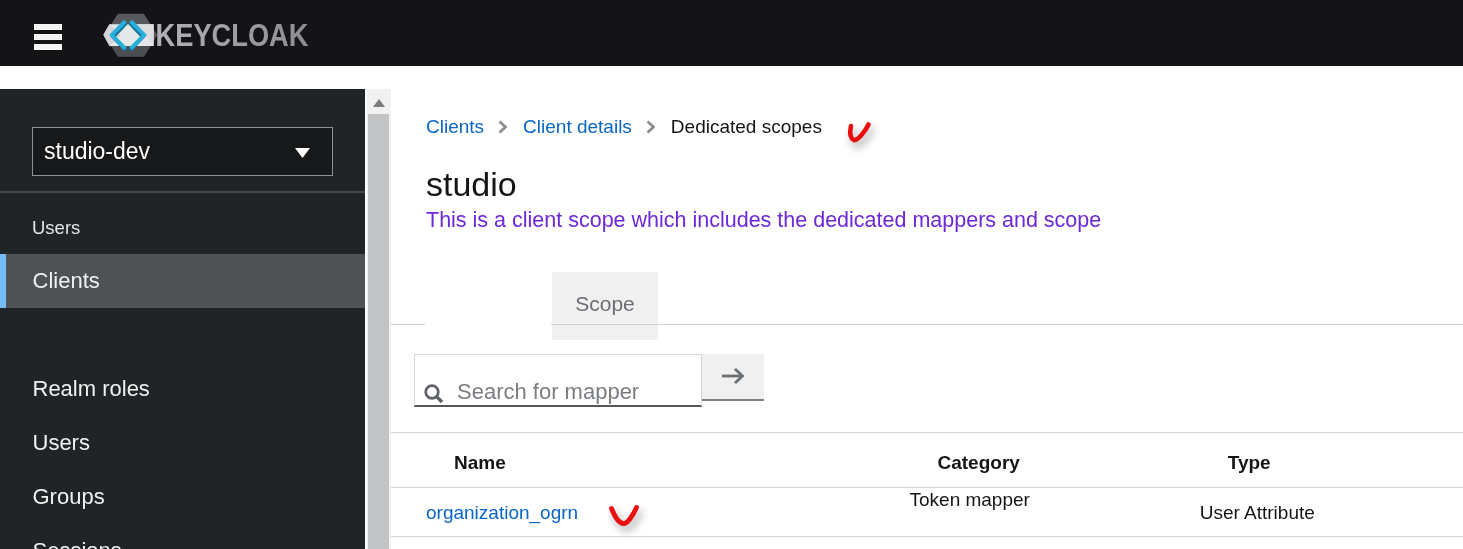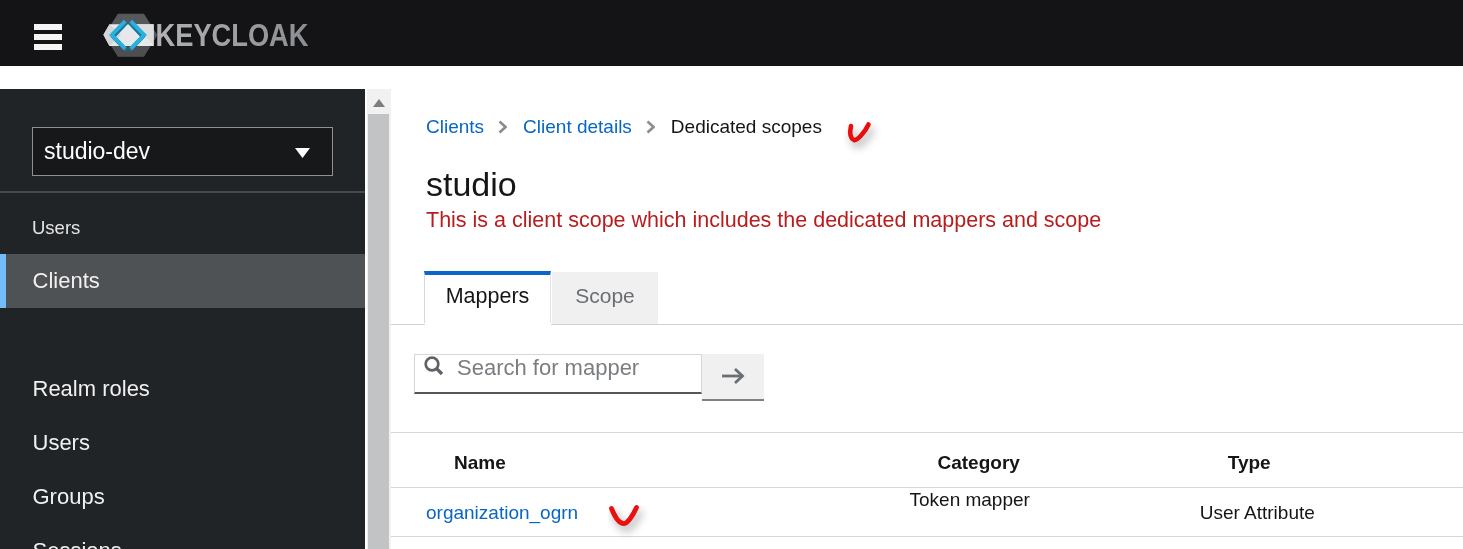--- a/index.html
+++ b/index.html
@@ -28,29 +28,29 @@
 .sb-thumb { position:absolute; top:114px; left:368px; width:21px; height:435px; background:#c1c3c5; }
 
 
 .main { position:absolute; top:89px; left:391px; width:1072px; height:460px; background:#fff; }
 
 .crumbs { position:absolute; left:35px; top:26px; height:24px; display:flex; align-items:center; font-size:19px; }
 .crumbs a { color:#0866c4; text-decoration:none; }
 .crumbs .cur { color:#151515; }
 .crumbs svg.sep { margin:0 16px 0 14px; }
 .h1 { position:absolute; left:35px; top:77.5px; font-size:34px; font-weight:400; color:#151515; line-height:1; }
-.sub { position:absolute; left:35px; top:120.5px; font-size:21.5px; color:#b91c1c; line-height:1; }
+.sub { position:absolute; left:35px; top:120.5px; font-size:21.5px; color:#6d28d9; line-height:1; }
 
 
 .tabs-line { position:absolute; left:0; top:234.5px; width:1072px; height:1px; background:#d2d2d2; }
 .tab1 { position:absolute; left:33px; top:182px; width:127px; height:52px; background:#fff; border-top:4.5px solid #0a66c9; border-left:1px solid #d8d8d8; border-right:1px solid #e4e4e4; display:flex; align-items:center; justify-content:center; font-size:21.5px; color:#151515; padding-bottom:5px; }
-.tab2 { position:absolute; left:161px; top:182.5px; width:106px; height:52px; background:#f0f0f0; display:flex; align-items:center; justify-content:center; font-size:21px; color:#6a6e73; padding-bottom:3px; }
+.tab2 { position:absolute; left:161px; top:182.5px; width:106px; height:68px; background:#f0f0f0; display:flex; align-items:center; justify-content:center; font-size:21px; color:#6a6e73; padding-bottom:3px; }
 
 
-.srch { position:absolute; left:23px; top:264.5px; width:287.5px; height:40px; background:#fff; border:1px solid #d6d6d6; border-bottom:2px solid #55585b; display:flex; align-items:flex-start; }
+.srch { position:absolute; left:23px; top:264.5px; width:287.5px; height:53px; background:#fff; border:1px solid #d6d6d6; border-bottom:2px solid #55585b; display:flex; align-items:flex-end; }
 .srch .ph { color:#7a7d81; font-size:22px; margin-left:12px; }
 .srchbtn { position:absolute; left:310.5px; top:264.5px; width:62.5px; height:47.5px; background:#f0f0f0; border-bottom:2px solid #7e8184; display:flex; align-items:center; justify-content:center; }
 .addbtn { position:absolute; left:394.5px; top:264.8px; width:193px; height:47.2px; background:#0a64c8; border-radius:4px; color:#fff; font-size:22px; display:flex; align-items:center; padding-bottom:2px; }
 .addbtn span { margin-left:13px; }
 .addbtn svg { margin-left:27px; }
 
 
 .tline { position:absolute; left:0; width:1072px; height:1px; background:#d7d7d7; }
 .th { position:absolute; font-size:19px; font-weight:700; color:#151515;margin-left:28px; }
 .td { position:absolute; font-size:19px; line-height:1; color:#151515; }
@@ -135,21 +135,20 @@
     <span class="cur">Dedicated scopes</span>
   </div>
 
   <svg width="40" height="40" viewBox="0 0 40 40" style="position:absolute;left:452px;top:30.5px">
     <path d="M8,6 C6.5,13 7.5,18.5 11,20 C14,21.2 22,12 25.5,4.5" fill="none" stroke="#eb0d0d" stroke-width="4.6" stroke-linecap="round" filter="drop-shadow(3px 5px 4px rgba(0,0,0,0.35))"></path>
   </svg>
   <div class="h1">studio</div>
   <div class="sub">This is a client scope which includes the dedicated mappers and scope</div>
 
   <div class="tab2">Scope</div>
-  <div class="tab1">Mappers</div>
   <div class="tabs-line"></div>
   <div style="position:absolute;left:34px;top:234.5px;width:126px;height:1px;background:#fff"></div>
 
   <div class="srch">
     <svg width="22" height="22" viewBox="0 0 22 22" style="margin-left:8px">
       <circle cx="9" cy="9" r="6.3" fill="none" stroke="#5f6266" stroke-width="2.7"></circle>
       <line x1="13.6" y1="13.6" x2="19" y2="19" stroke="#5f6266" stroke-width="3.4"></line>
     </svg>
     <span class="ph">Search for mapper</span>
   </div>

